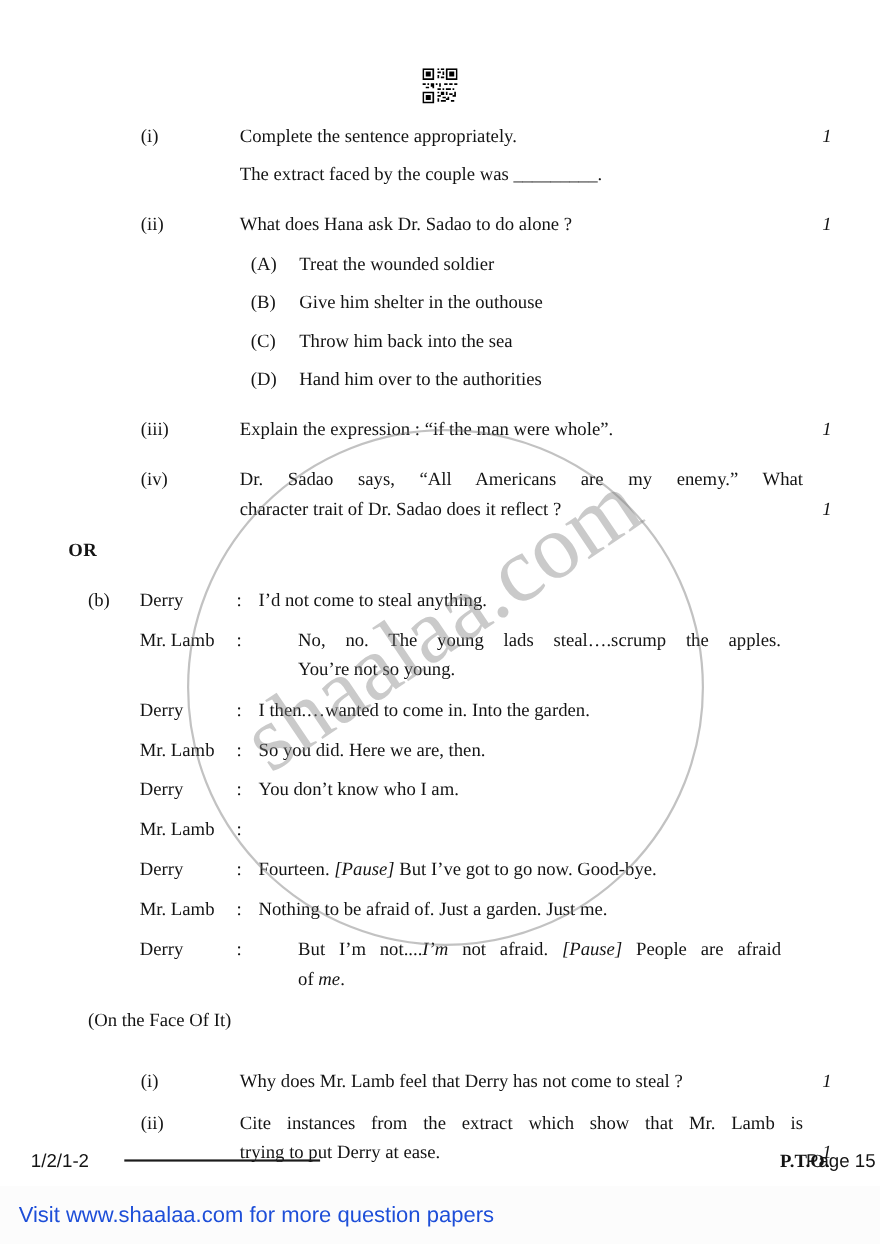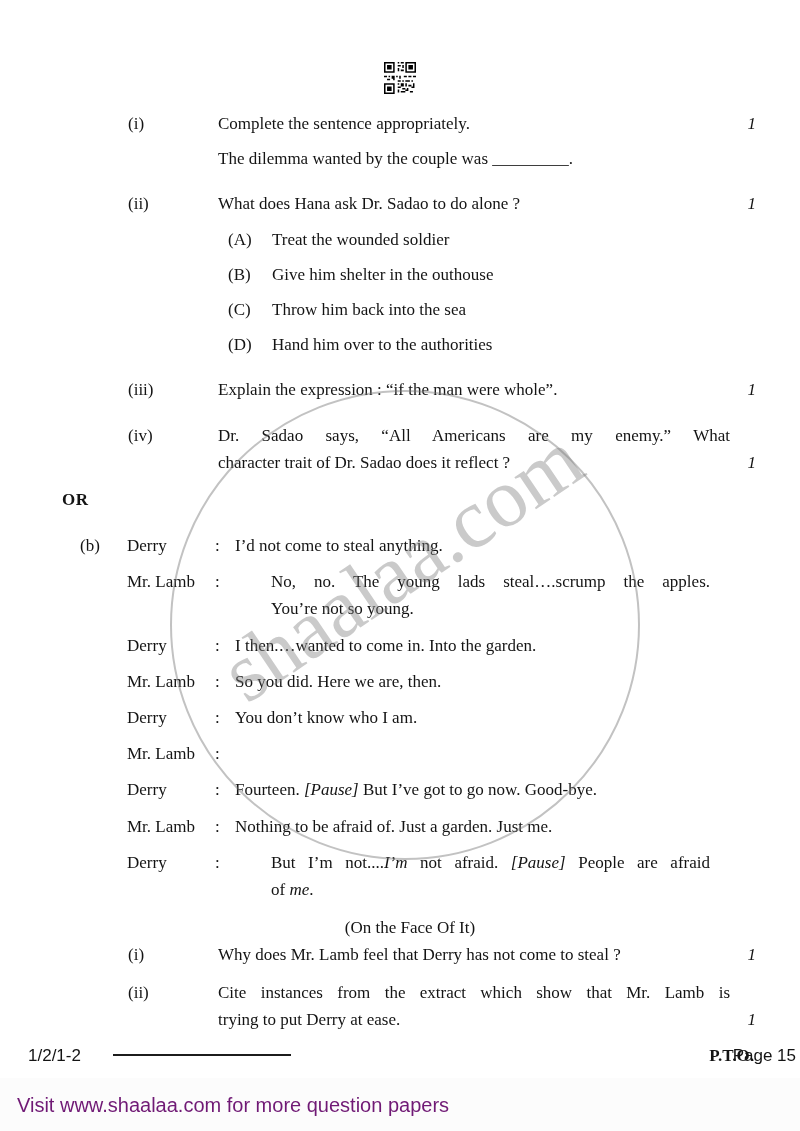--- a/index.html
+++ b/index.html
@@ -26,33 +26,33 @@
   .marks-end { align-self:end; }
 
   
   .or-label { font-weight:bold; text-align:left; position:relative; left:-18px; margin:10px 0 19px; letter-spacing:.5px; }
 
   
   .part-b { display:grid; grid-template-columns:47px 1fr; align-items:start; }
   .dialogue { min-width:0; }
   .d-row { display:grid; grid-template-columns:88px 20px 1fr; padding-right:46px; margin-bottom:9px; }
   .d-text { min-width:0; }
-  .attribution { text-align:center; margin:2px 16px 0 0; }
+  .attribution { text-align:left; margin:2px 16px 28px 0; }
 
   
   .page-footer { position:absolute; left:0; right:4px; top:1042px; height:28px; z-index:2; font-size:17px; }
   .footer-code { position:absolute; left:28px; top:0; font-family:"Liberation Sans", sans-serif; }
   .footer-line { position:absolute; left:113px; top:12px; width:178px; border-top:2px solid #1c1c1c; }
   .footer-page { position:absolute; left:0; right:0; top:0; text-align:right; font-family:"Liberation Sans", sans-serif; }
   .footer-pto { position:absolute; right:42px; top:0; font-weight:bold; }
 
   
   .bottom-bar { position:absolute; left:0; right:0; bottom:0; height:53px; background:#fcfcfc; z-index:2;
     display:flex; align-items:center; padding-left:17px;
-    font-family:"Liberation Sans", sans-serif; font-size:20px; color:#701a75; }
+    font-family:"Liberation Sans", sans-serif; font-size:20px; color:#1d4ed8; }
 
   
   .watermark { position:absolute; inset:0; z-index:3; pointer-events:none; }
   .wm-circle { position:absolute; left:170px; top:390px; width:470px; height:470px;
     border:2px solid rgba(120,120,120,.45); border-radius:50%; }
   .wm-text { position:absolute; left:402px; top:566px; transform:translate(-50%,-50%) rotate(-34deg);
     font-size:84px; color:rgba(128,128,128,.42); font-family:"Liberation Serif", serif; white-space:nowrap; }
 </style>
 </head>
 <body>
@@ -70,21 +70,21 @@
         <path fill="#000" d="M9 0h1v1H9z M11 0h2v1h-2z M9 2h2v1H9z M12 2h1v2h-1z M9 4h1v2H9z M11 5h2v1h-2z M0 9h2v1H0z M3 9h1v1H3z M5 9h2v2H5z M8 9h1v1H8z M10 9h1v2h-1z M13 9h2v1h-2z M16 9h2v1h-2z M19 9h2v1h-2z M2 11h2v1H2z M6 11h1v1H6z M9 12h2v1H9z M12 12h1v1h-1z M14 12h3v1h-3z M18 12h1v1h-1z M9 14h1v1H9z M11 14h2v2h-2z M14 14h1v2h-1z M16 15h2v1h-2z M19 14h1v3h-1z M9 16h2v1H9z M18 16h1v1h-1z M12 17h2v1h-2z M15 17h1v2h-1z M9 18h1v2H9z M14 18h1v1h-1z M11 19h3v1h-3z M17 19h2v1h-2z"></path>
       </svg>
     </div>
 
     <div class="qa" style="margin-top:16px;">
 
       <div class="q-item">
         <span class="q-num">(i)</span>
         <span class="q-body">
           <span class="line">Complete the sentence appropriately.</span>
-          <span class="line gap-top">The dilemma wanted by the couple was _________.</span>
+          <span class="line gap-top">The extract faced by the couple was _________.</span>
         </span>
         <span class="q-marks">1</span>
       </div>
 
       <div class="q-item">
         <span class="q-num">(ii)</span>
         <span class="q-body">
           <span class="line">What does Hana ask Dr. Sadao to do alone ?</span>
           <span class="opt-row">
             <span>(A)</span>

